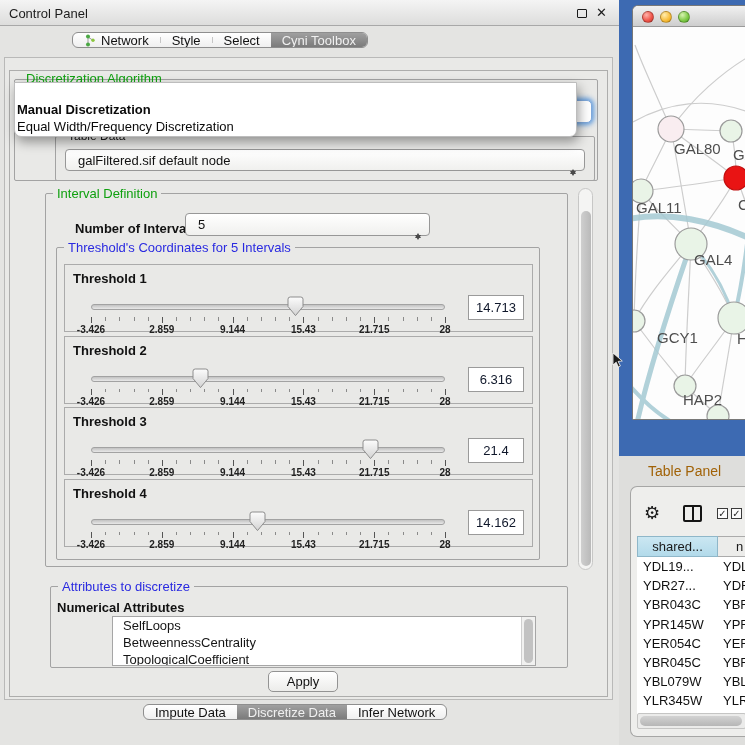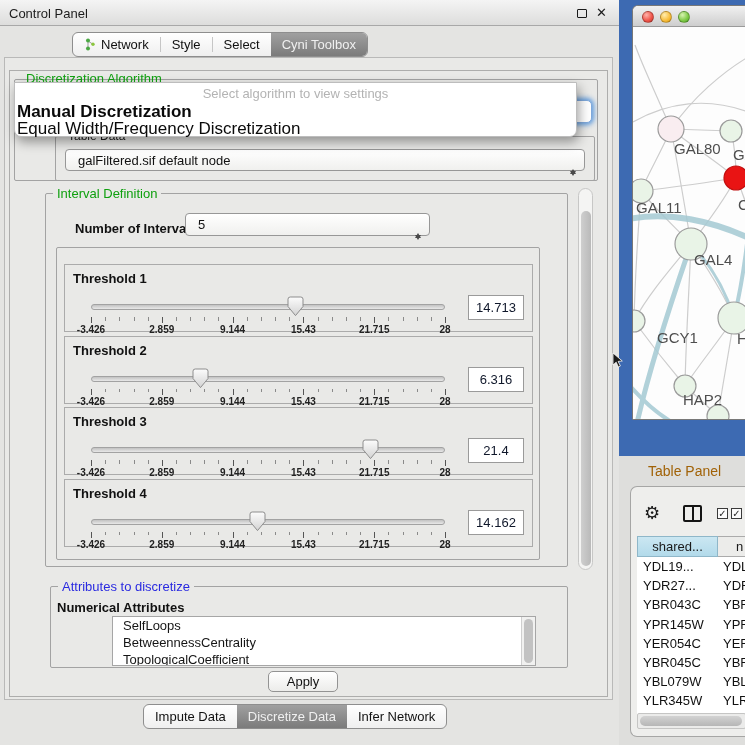--- a/index.html
+++ b/index.html
@@ -10,21 +10,21 @@
   
   .cp { position:absolute; left:0; top:0; width:620px; height:745px; background:#E4E4E2; }
   .cp-titlebar { position:absolute; left:0; top:0; width:620px; height:26px;
     background:linear-gradient(#F4F4F4,#DDDDDC); border-bottom:1px solid #A8A8A8; }
   .cp-title { position:absolute; left:9px; top:6px; font-size:13px; color:#1C1C1C; }
   .winbtn { position:absolute; top:5px; font-size:13px; color:#1A1A1A; cursor:default; }
   .winbtn.float { left:577px; top:9px; width:10px; height:9px; border:1.5px solid #1A1A1A; border-radius:1px; }
   .winbtn.close { left:596px; top:5px; font-weight:bold; }
 
   
-  .tabstrip { position:absolute; display:flex; align-items:stretch; height:25px;
+  .tabstrip { position:absolute; display:flex; align-items:stretch; height:16px;
     background:linear-gradient(#FFFFFF,#EFEFEF); border:1px solid #8E8E8E; border-radius:6px; overflow:hidden; }
   .tabstrip.top { left:72px; top:32px; }
   .tabstrip.bottom { left:143px; top:704px; }
   .tab { display:flex; align-items:center; padding:0 11px; font-size:13px; color:#111; white-space:nowrap; cursor:default; }
   .tab.sel { background:linear-gradient(#A0A0A0,#7B7B7B); color:#F0F0F0; }
   .tabdiv { width:1px; background:#C6C6C6; margin:4px 0; }
   .tabicon { display:inline-block; margin-right:5px; line-height:0; }
 
   
   .outer-panel { position:absolute; left:4px; top:57px; width:609px; height:643px;
@@ -49,21 +49,21 @@
   .spin-dn { width:0; height:0; border-left:3.5px solid transparent; border-right:3.5px solid transparent; border-top:5px solid #4A4A4A; margin-top:2px; }
 
   
   .focus-combo { position:absolute; left:60px; top:100px; width:532px; height:23px; background:#FFF;
     border:1px solid #7FA9DC; border-radius:5px; box-shadow:0 0 5px 2px rgba(86,150,220,0.95); z-index:5; }
 
   
   .popup { position:absolute; left:14px; top:82px; width:563px; height:55px; background:#FFFFFF;
     border:1px solid #BDBDBD; border-radius:0 0 7px 7px; box-shadow:2px 5px 12px rgba(0,0,0,0.38); z-index:10; }
   .popup .hint { position:absolute; left:0; top:3px; width:100%; text-align:center; color:#B3B3B3; font-size:13px; }
-  .popup .opt { position:absolute; left:2px; font-size:17px; color:#0A0A0A; white-space:nowrap; }
+  .popup .opt { position:absolute; left:2px; font-size:13px; color:#0A0A0A; white-space:nowrap; }
   .popup .opt.b { font-weight:bold; }
 
   
   .vscroll { position:absolute; left:578px; top:188px; width:15px; height:382px; background:#F4F4F3;
     border:1px solid #C7C7C6; border-radius:8px; }
   .vscroll .thumb { position:absolute; left:1.5px; top:22px; width:10px; height:355px;
     background:linear-gradient(90deg,#CFCFCF,#B9B9B9); border-radius:6px; }
 
   
   .th-row { position:absolute; left:7px; width:469px; height:68px; border:1px solid #ABABAB; background:#E9E9E7; }
@@ -179,21 +179,20 @@
     <div class="focus-combo"></div>
 
     <div class="group" style="left:55px; top:136px; width:540px; height:45px;"></div>
     <div class="gtitle plain" style="left:64px; top:129px;">Table Data</div>
     <div class="combo" style="left:65px; top:149px; width:520px; height:22px;">
       <span class="cval">galFiltered.sif default node</span>
       <span class="spinner"><span class="spin-up"></span><span class="spin-dn" style="display:block"></span></span>
     </div>
 
     <div class="popup">
-      <div class="hint">Select algorithm to view settings</div>
       <div class="opt b" style="top:19px;">Manual Discretization</div>
       <div class="opt" style="top:36px;">Equal Width/Frequency Discretization</div>
     </div>
 
     <div class="vscroll">
       <div class="thumb"></div>
     </div>
 
     <div class="group" style="left:45px; top:193px; width:523px; height:374px;"></div>
     <div class="gtitle green" style="left:53px; top:186px;">Interval Definition</div>
@@ -358,20 +357,21 @@
           <div class="tick-label" style="left:167.6px">9.144</div>
           <div class="tick-label" style="left:238.4px">15.43</div>
           <div class="tick-label" style="left:309.2px">21.715</div>
           <div class="tick-label" style="left:380.0px">28</div>
           <div class="th-thumb" style="left:183.9px"><svg width="17" height="21" viewBox="0 0 17 21">
               <path d="M1 3.2 Q1 1 3.2 1 H13.8 Q16 1 16 3.2 V10.5 L8.5 19.6 L1 10.5 Z" fill="url(#thumbGrad)" stroke="#8D8D8D"></path>
             </svg></div>
           <div class="th-value">14.162</div>
         </div>
       </div>
+    <div class="gtitle blue" style="left:64px; top:240px;">Threshold's Coordinates for 5 Intervals</div>
 
     <div class="group" style="left:50px; top:586px; width:518px; height:82px;"></div>
     <div class="gtitle blue" style="left:58px; top:579px;">Attributes to discretize</div>
     <div style="position:absolute; left:57px; top:600px; font-size:13px; font-weight:bold; color:#111;">Numerical Attributes</div>
     <div class="attr-list" id="attrList">
       <div class="attr-scroll">
           <div class="thumb"></div>
         </div>
     <div class="attr-item">SelfLoops</div>
         <div class="attr-item">BetweennessCentrality</div>

